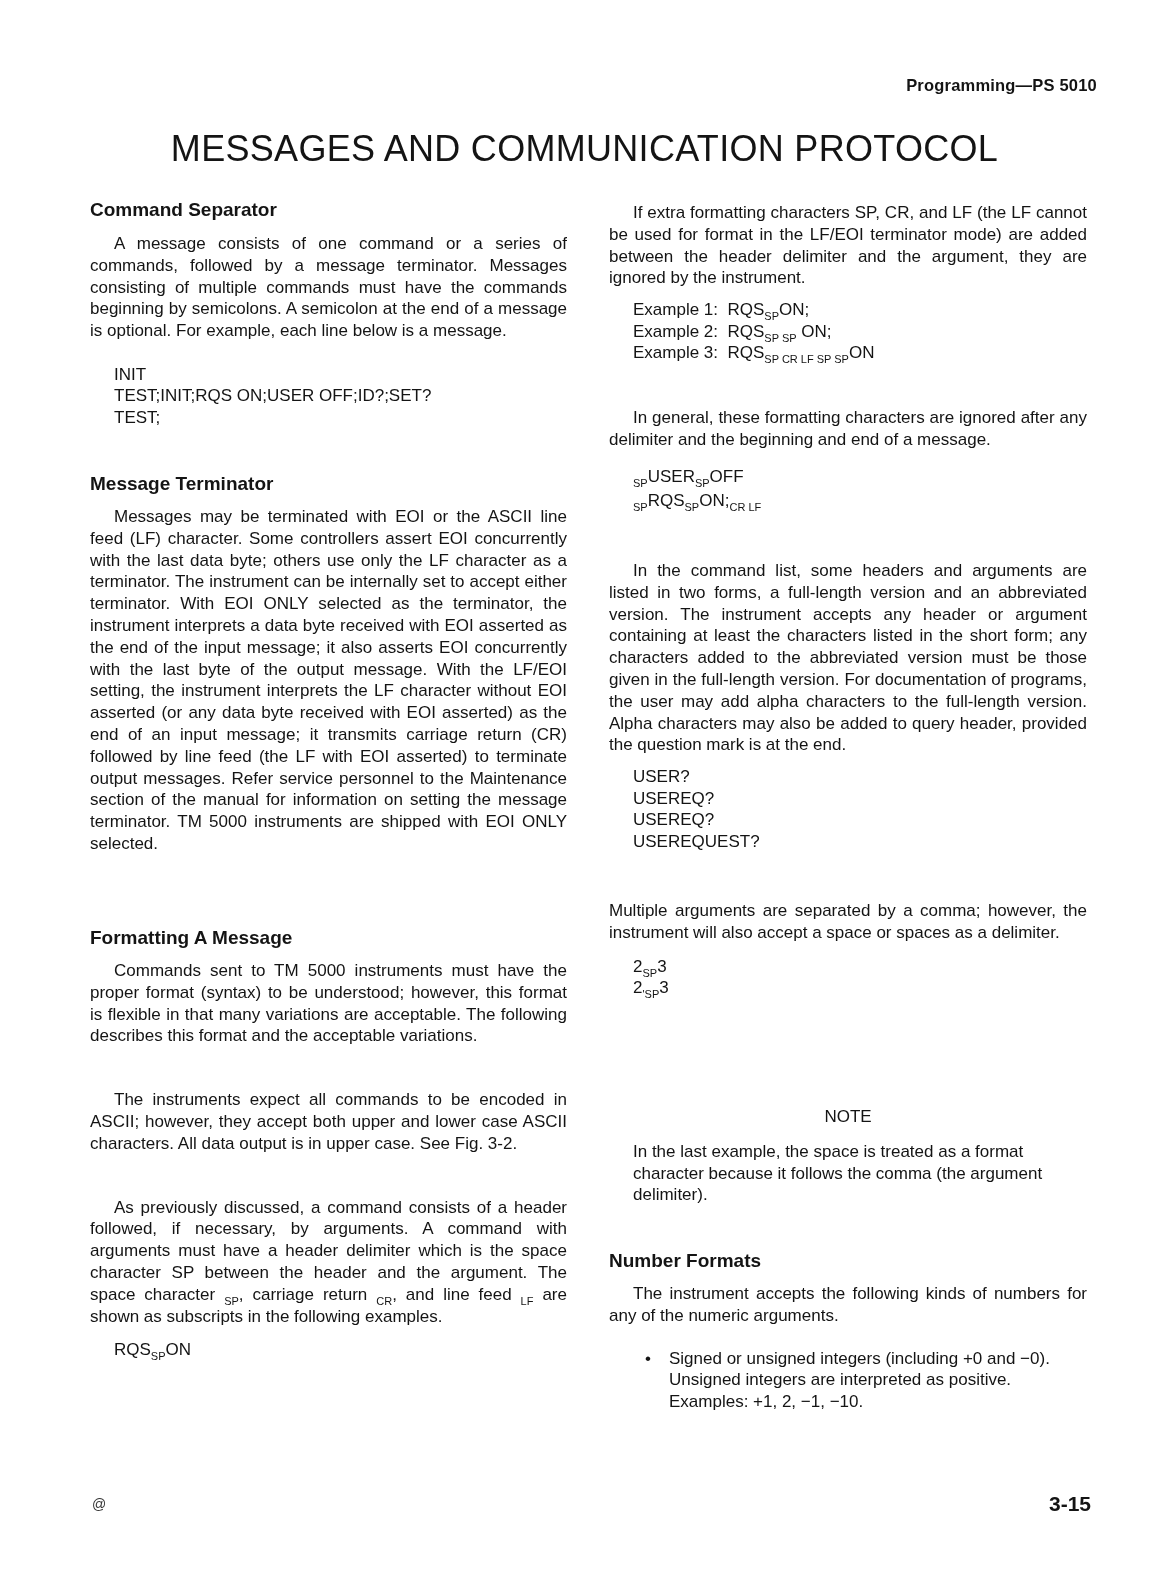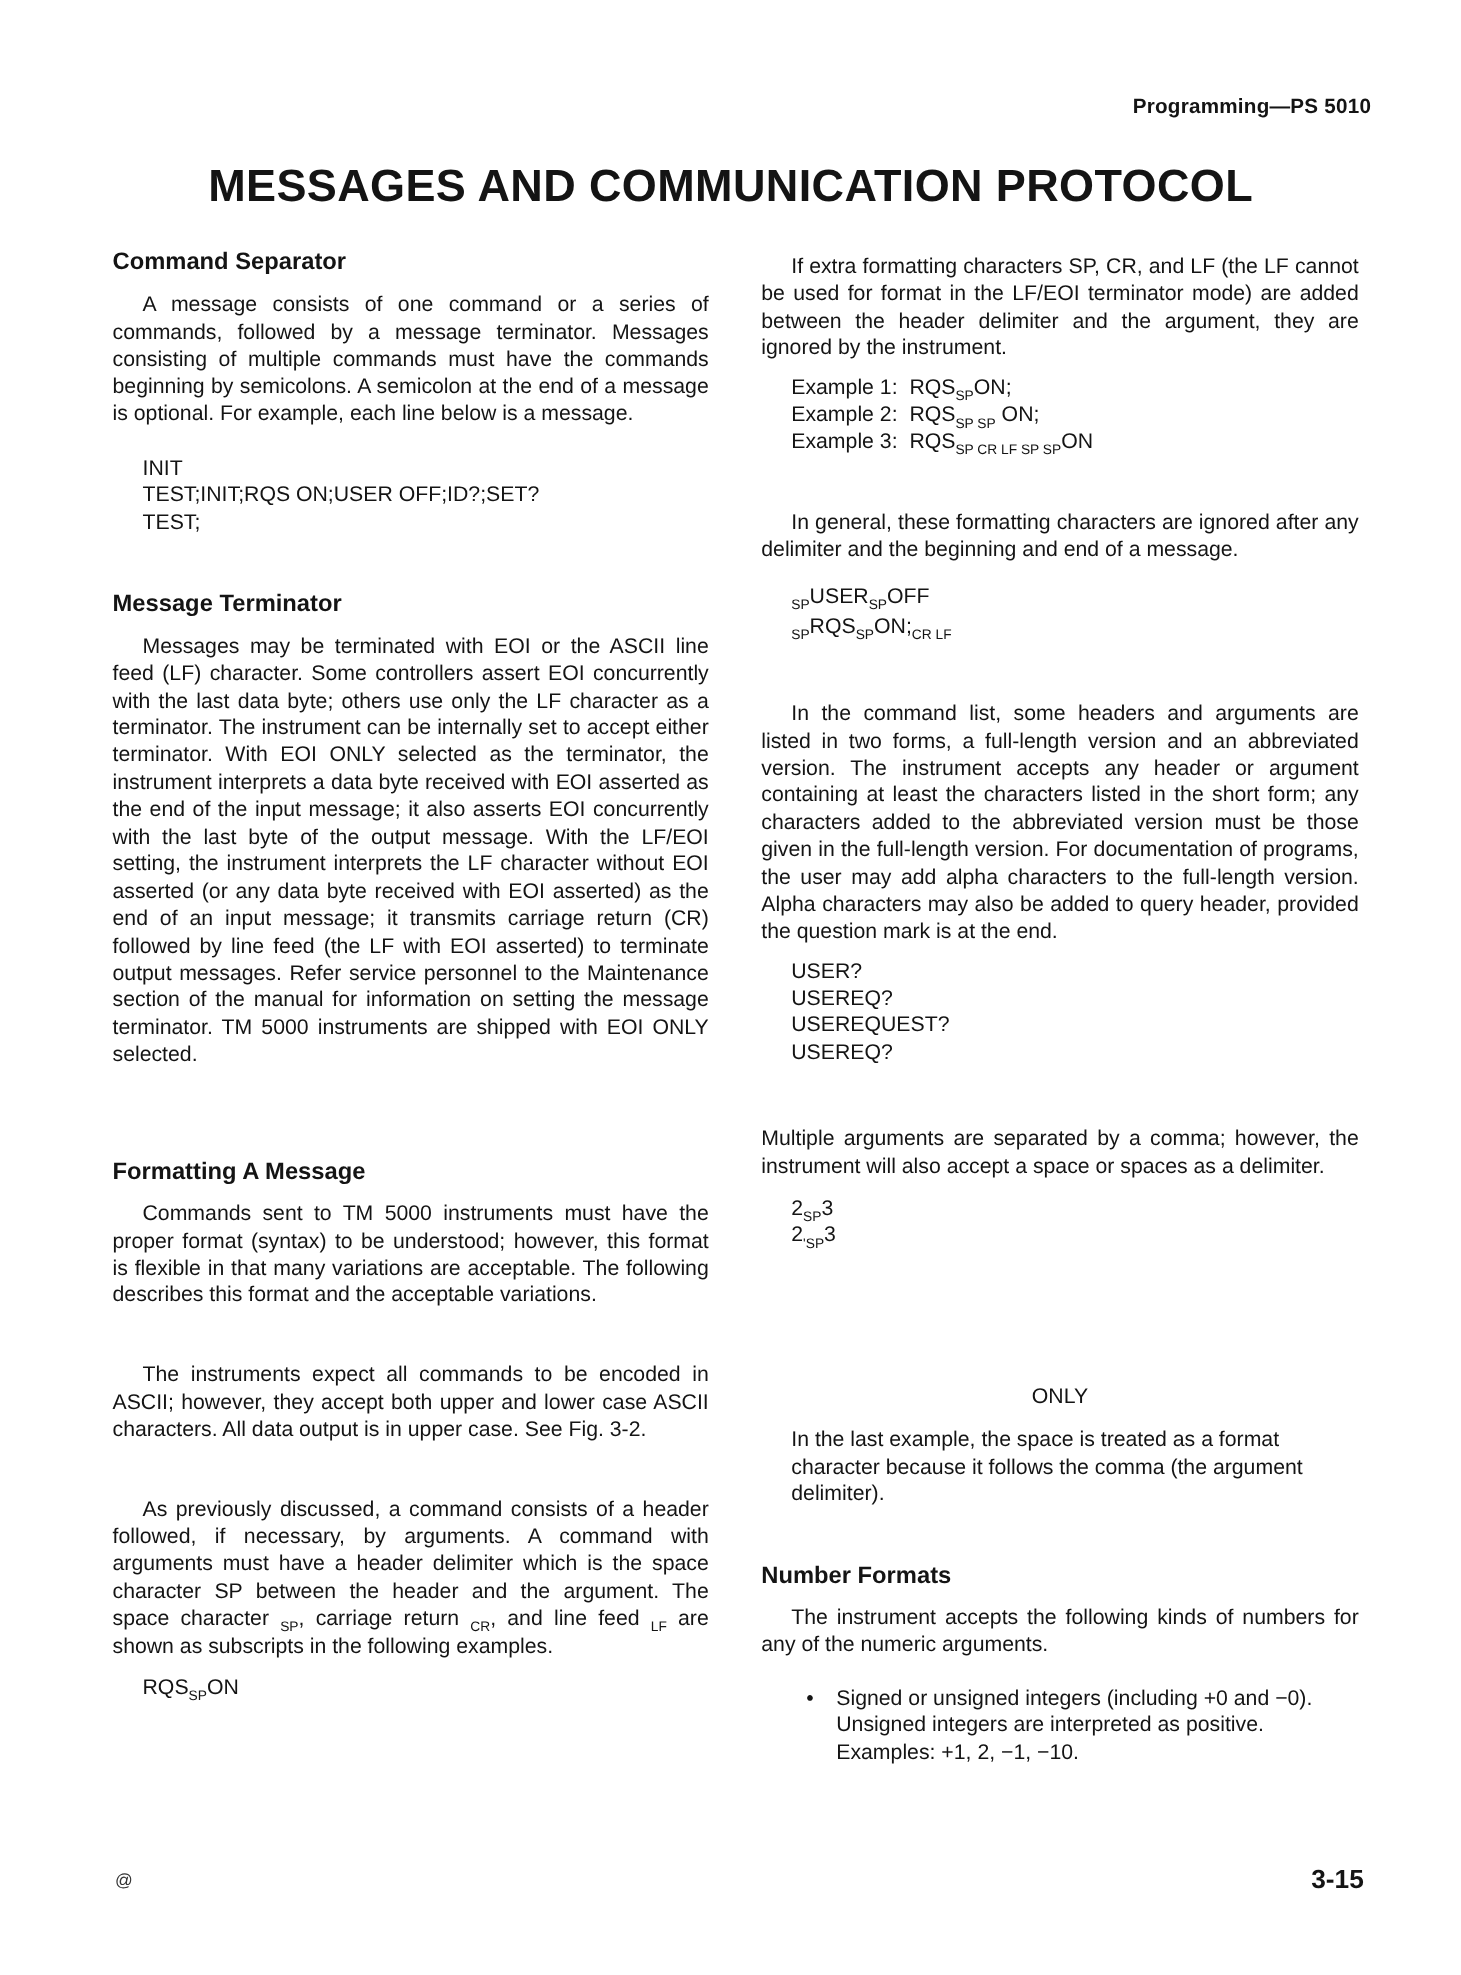--- a/index.html
+++ b/index.html
@@ -6,21 +6,21 @@
   body {
     width: 1169px; height: 1580px; position: relative; overflow: hidden;
     font-family: "Liberation Sans", sans-serif; color: #141414;
   }
   .running-head {
     position: absolute; top: 76px; right: 72px;
     font-size: 16.5px; font-weight: bold; letter-spacing: 0.2px;
   }
   .page-title {
     position: absolute; top: 128px; left: 0; width: 1169px; text-align: center;
-    font-size: 36px; font-weight: bold; letter-spacing: 0.3px; margin: 0;
+    font-size: 36px; font-weight: normal; letter-spacing: 0.3px; margin: 0;
   }
   .col { position: absolute; font-size: 17px; line-height: 21.8px; }
   .col-left { left: 90px; width: 477px; }
   .col-right { left: 609px; width: 478px; }
   .blk { position: absolute; left: 0; width: 100%; }
   h2 { font-size: 19px; font-weight: bold; margin: 0; line-height: 24px; }
   p { margin: 0; text-align: justify; }
   p.ind { text-indent: 24px; }
   .code { padding-left: 24px; line-height: 21.5px; }
   .code div { white-space: nowrap; }
@@ -79,35 +79,35 @@
       <div><sub>SP</sub><span>USER</span><sub>SP</sub><span>OFF</span></div>
       <div><sub>SP</sub><span>RQS</span><sub>SP</sub><span>ON;</span><sub>CR LF</sub></div>
     </div>
   </div>
 
   <div class="blk" style="top:358px;">
     <p class="ind">In the command list, some headers and arguments are listed in two forms, a full-length version and an abbreviated version. The instrument accepts any header or argument containing at least the characters listed in the short form; any characters added to the abbreviated version must be those given in the full-length version. For documentation of programs, the user may add alpha characters to the full-length version. Alpha characters may also be added to query header, provided the question mark is at the end.</p>
     <div class="code" style="margin-top:10px;">
       <div>USER?</div>
       <div>USEREQ?</div>
+      <div>USEREQ?</div>
       <div>USEREQUEST?</div>
-      <div>USEREQ?</div>
     </div>
   </div>
 
   <div class="blk" style="top:698px;">
     <p>Multiple arguments are separated by a comma; however, the instrument will also accept a space or spaces as a delimiter.</p>
     <div class="code" style="margin-top:12px;">
       <div><span>2</span><sub>SP</sub><span>3</span></div>
       <div><span>2</span><sub>'SP</sub><span>3</span></div>
     </div>
   </div>
 
   <div class="blk" style="top:904px;">
-    <div class="note-title">ONLY</div>
+    <div class="note-title">NOTE</div>
     <p class="note-body" style="margin-top:13px;">In the last example, the space is treated as a format character because it follows the comma (the argument delimiter).</p>
   </div>
 
   <div class="blk" style="top:1047px;">
     <h2>Number Formats</h2>
     <p class="ind" style="margin-top:10px;">The instrument accepts the following kinds of numbers for any of the numeric arguments.</p>
     <div class="bullet" style="margin-top:21px;">
       <span class="dot">•</span>
       <span style="text-align:left;">Signed or unsigned integers (including +0 and −0). Unsigned integers are interpreted as positive. Examples: +1, 2, −1, −10.</span>
     </div>

